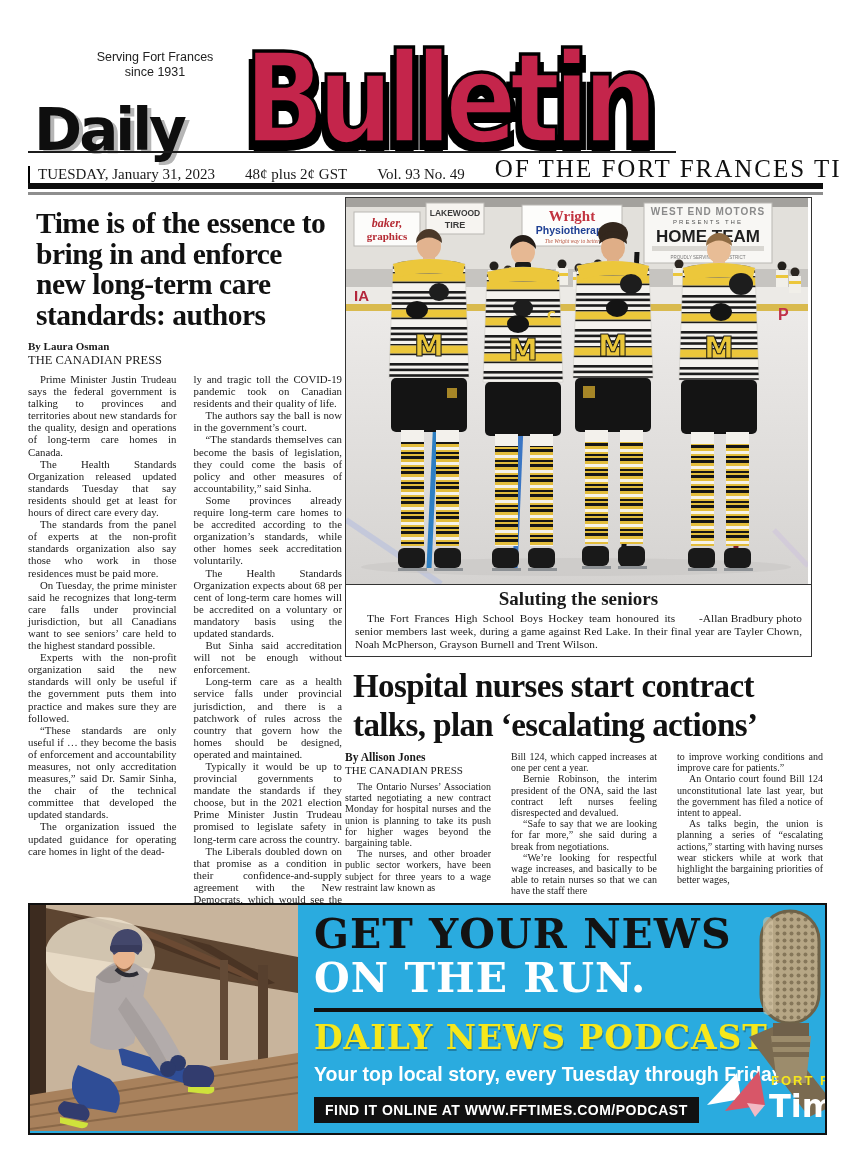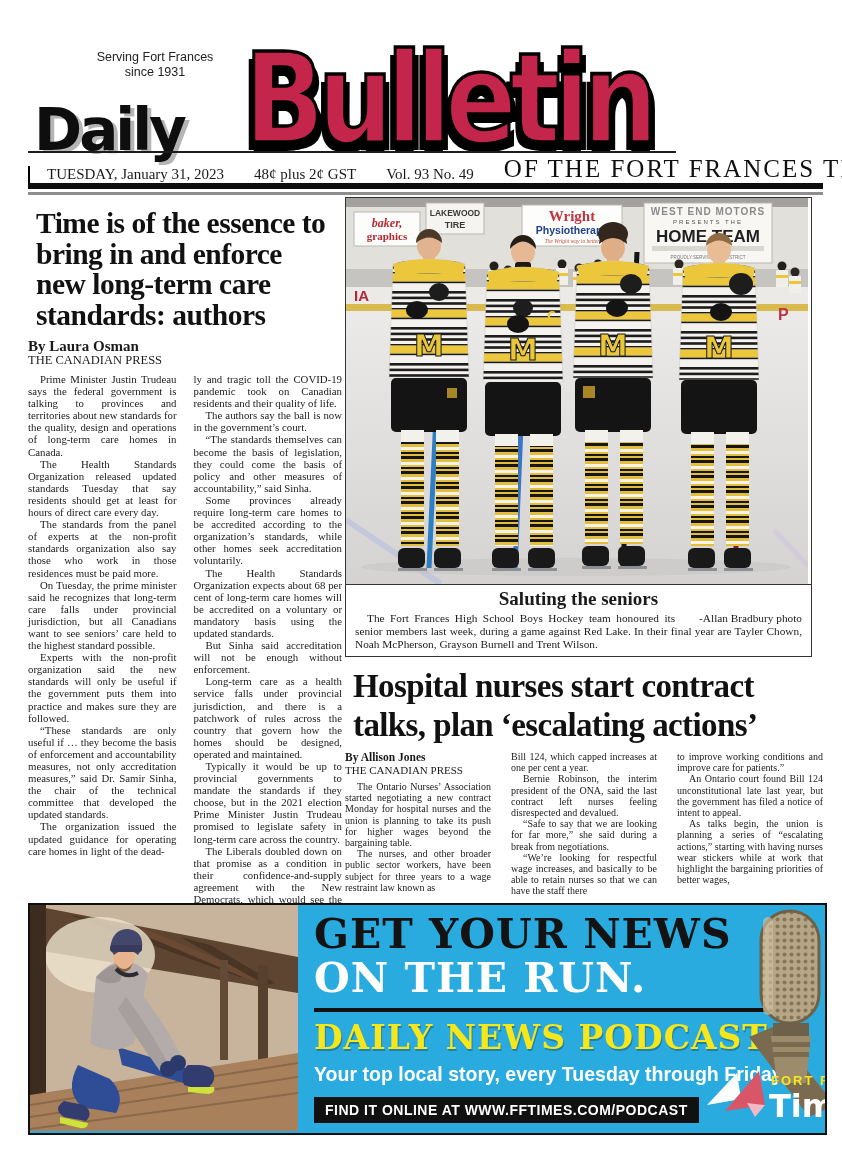--- a/index.html
+++ b/index.html
@@ -12,29 +12,29 @@
   .daily{position:absolute;left:34px;top:96px;font-family:"DejaVu Sans",sans-serif;font-weight:bold;
          font-size:58px;letter-spacing:-3px;color:#0e0e0e;text-shadow:4px 3px 0 #b5b5b5;}
   .bulletin{position:absolute;left:244px;top:26px;width:586px;font-family:"DejaVu Sans",sans-serif;
             font-weight:bold;font-size:106px;letter-spacing:-7px;color:#c4254b;
             -webkit-text-stroke:3px #000;
             text-shadow:-5px 7px 0 #000,5px 7px 0 #000,0 8px 0 #000;
             transform:scaleY(1.18);transform-origin:top left;white-space:nowrap;}
   .rule-thin{position:absolute;left:28px;top:151px;width:648px;height:2px;background:#1c1c1c;}
   .dateline{position:absolute;left:28px;top:155px;width:795px;display:flex;
             justify-content:space-between;align-items:flex-end;}
-  .dateline .left{border-left:2px solid #000;padding-left:17px;font-size:15px;white-space:nowrap;}
+  .dateline .left{border-left:2px solid #000;padding-left:8px;font-size:15px;white-space:nowrap;}
   .dateline .left span{margin-right:30px;}
   .ofthe{font-size:25px;letter-spacing:2px;white-space:nowrap;color:#101010;}
   .bar-black{position:absolute;left:28px;top:183px;width:795px;height:6px;background:#0d0d0d;}
   .bar-gray{position:absolute;left:28px;top:192px;width:795px;height:3px;background:#8e8e8e;}
 
   
   .headline{font-weight:bold;letter-spacing:-0.5px;margin:8px;color:#111;}
-  .byline{font-size:15px;font-weight:bold;line-height:14px;}
+  .byline{font-size:11px;font-weight:bold;line-height:14px;}
   .agency{font-size:12.5px;line-height:14px;margin-bottom:6px;}
   .bodycol{text-align:justify;}
   .bodycol p{margin:0;text-indent:12px;}
   .bodycol p.noindent{text-indent:0;}
   .cont{text-align:center;font-weight:bold;font-size:12px;margin-top:8px;}
 
   
   .article1{position:absolute;left:28px;top:200px;width:314px;}
   .article1 .headline{font-size:29.5px;line-height:30.5px;margin-bottom:9px;}
   .article1 .cols{display:flex;gap:17px;margin-top:2px;}

